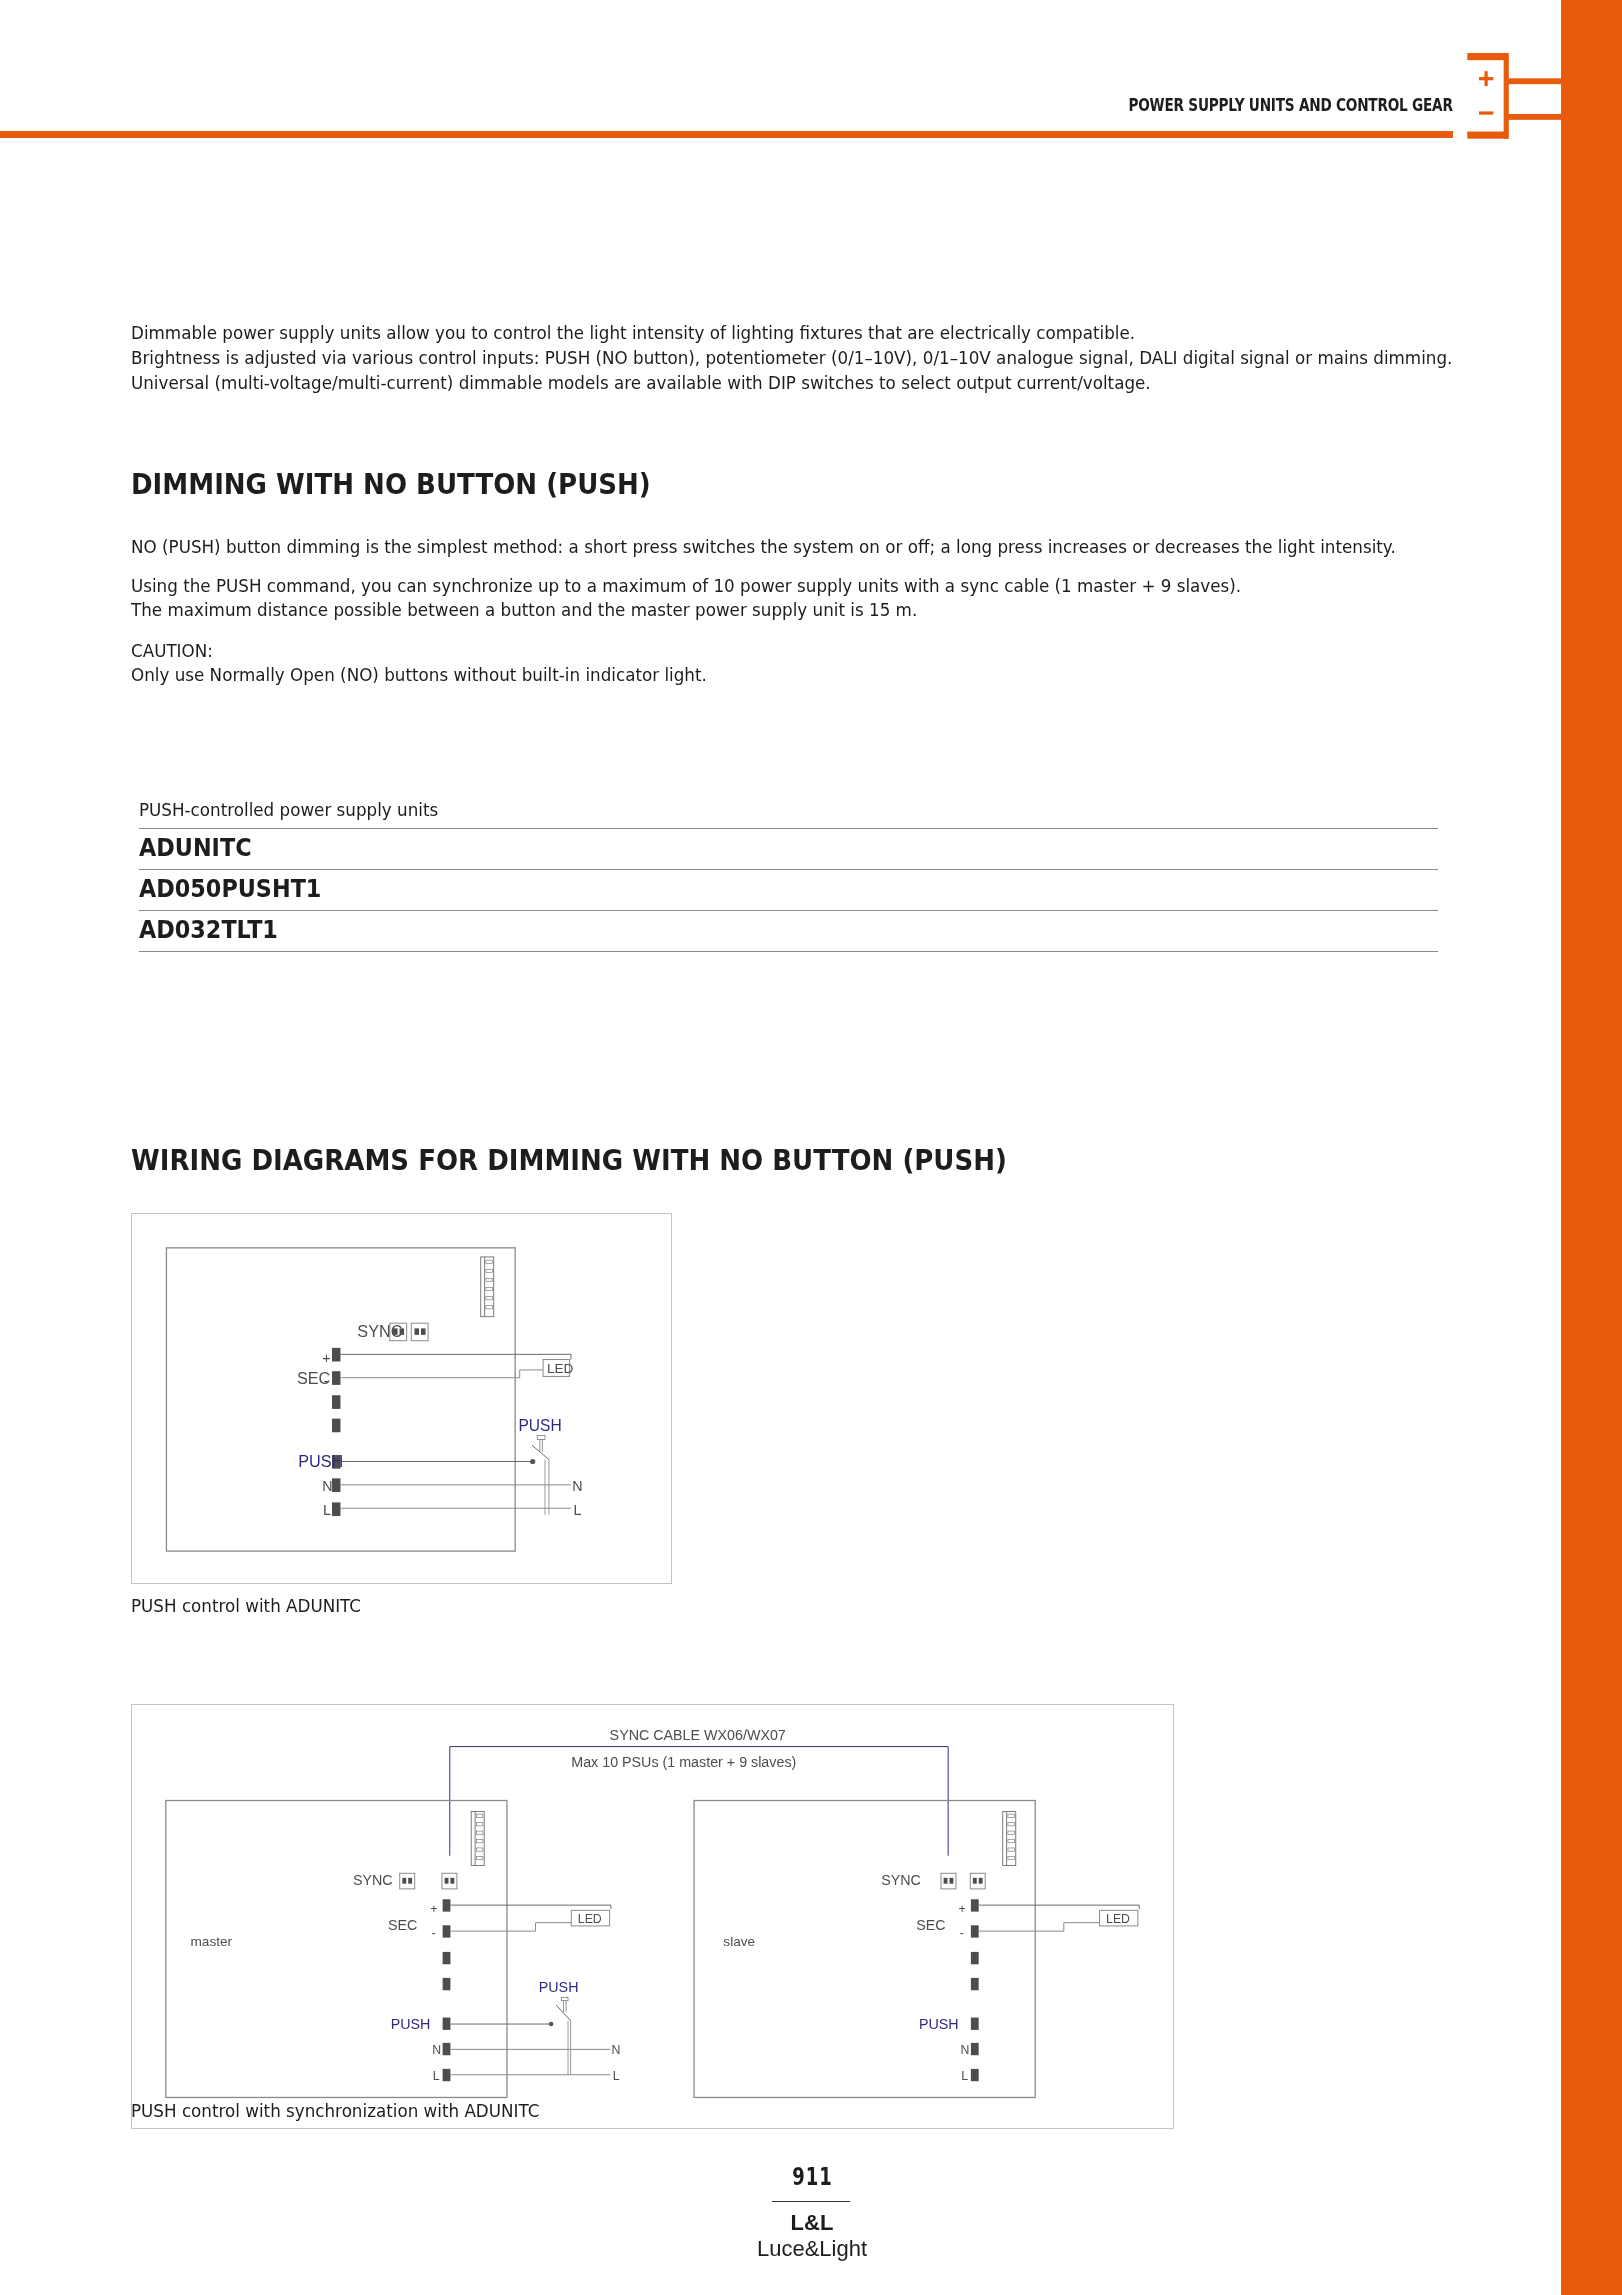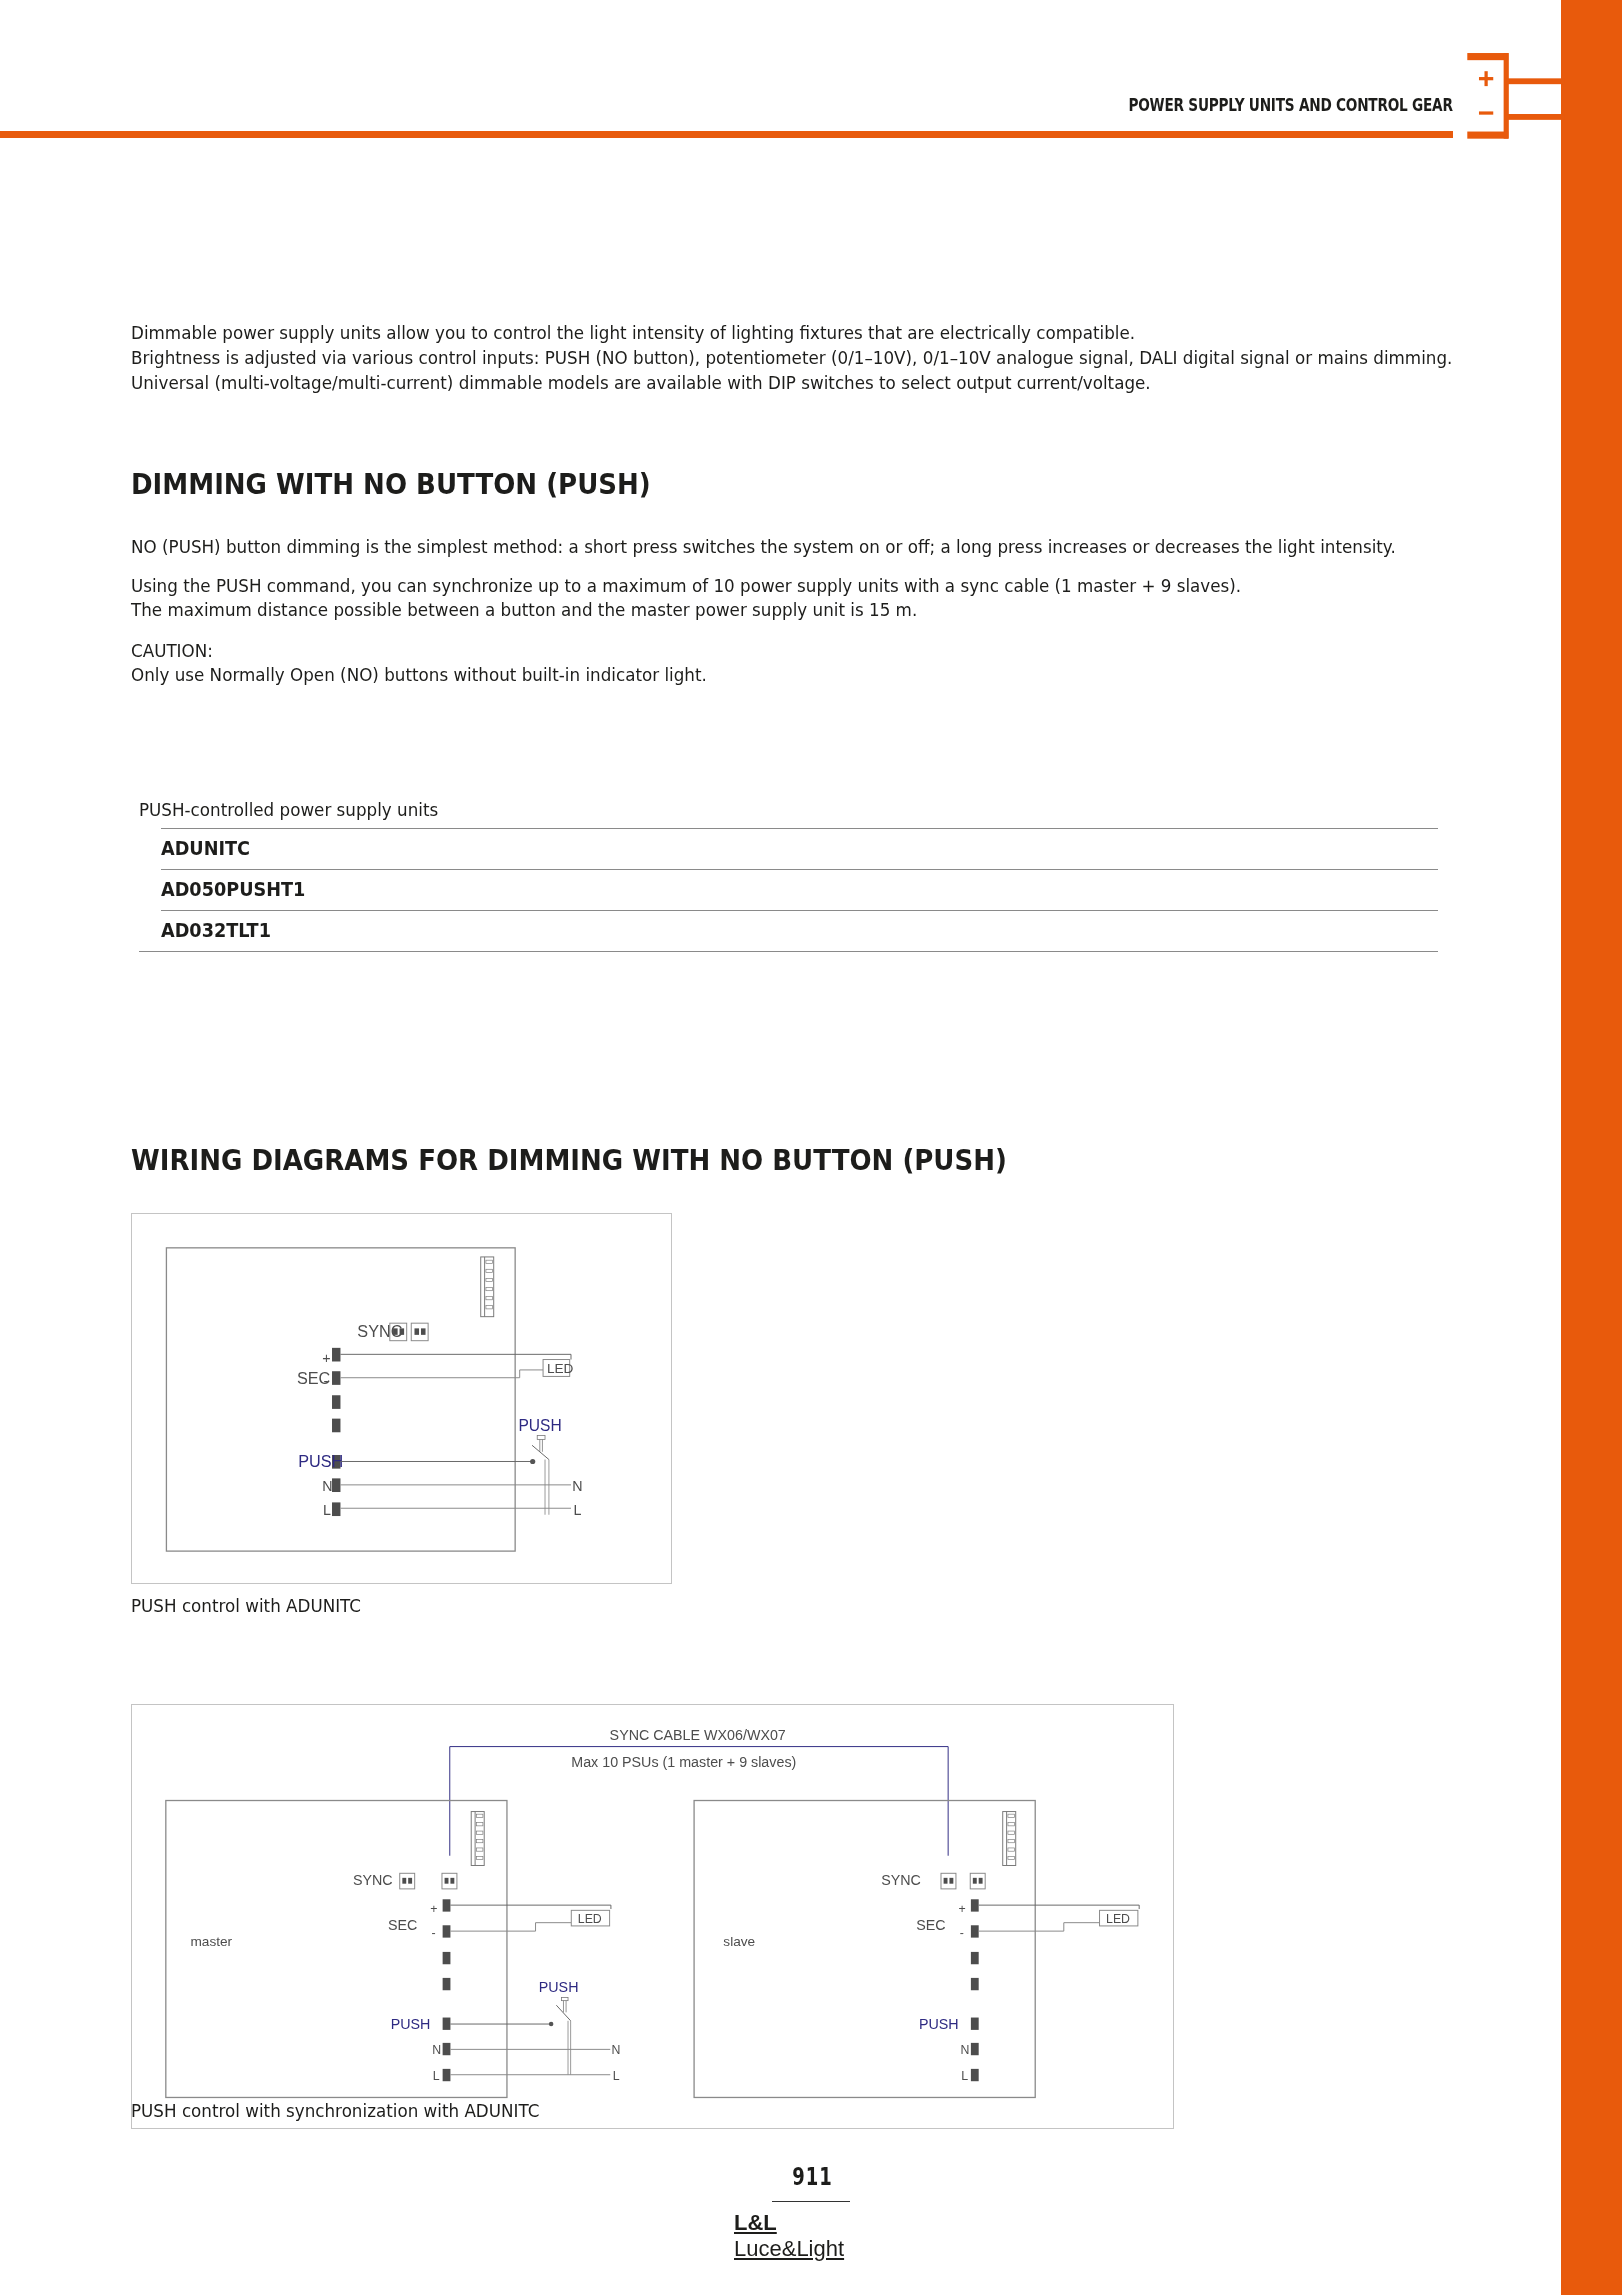--- a/index.html
+++ b/index.html
@@ -9,29 +9,29 @@
   .side-bar { position:absolute; left:1561px; top:0; width:62px; height:2295px; background:#e85a0c; }
   .hdr-line { position:absolute; left:0; top:131px; width:1453px; height:6.5px; background:#e85a0c; }
   .hdr-title { position:absolute; right:170px; top:95px; font-family:"DejaVu Sans", sans-serif; font-weight:bold;
                font-size:17.5px; letter-spacing:-0.3px; transform:scaleX(0.78); transform-origin:right center; color:#1d1d1b; white-space:nowrap; }
   .body-text { position:absolute; left:131px; font-family:"DejaVu Sans", sans-serif; font-size:18px; line-height:25px;
                color:#1d1d1b; white-space:nowrap; transform:scaleX(0.93); transform-origin:left center; }
   .section-title { position:absolute; left:131px; font-family:"DejaVu Sans", sans-serif; font-weight:bold;
                    font-size:28px; color:#1d1d1b; white-space:nowrap; transform:scaleX(0.93); transform-origin:left center; }
   .table { position:absolute; left:139px; top:792px; width:1299px; }
   .table-caption { font-size:18px; height:36px; line-height:36px; transform:scaleX(0.93); transform-origin:left center; white-space:nowrap; }
-  .table-row { height:40px; border-top:1.3px solid #8a8a8a; font-weight:bold; font-size:19px; line-height:38px;margin-left:22px; }
+  .table-row { height:40px; border-top:1.3px solid #8a8a8a; font-weight:bold; font-size:24px; line-height:38px; }
   .table-row span { display:inline-block; transform:scaleX(0.93); transform-origin:left center; }
   .table-end { border-top:1.3px solid #8a8a8a; }
   .diagram { position:absolute; border:1.3px solid #c4c4c4; background:#fff; }
   .caption { position:absolute; left:131px; font-size:18px; transform:scaleX(0.93); transform-origin:left center; white-space:nowrap; }
   .page-num { position:absolute; left:767px; width:91px; top:2162px; text-align:center; font-weight:bold; font-size:25px;
               transform:scaleX(0.72); letter-spacing:1.3px; }
   .page-rule { position:absolute; left:772px; top:2201px; width:78px; height:1.3px; background:#333; }
-  .brand { position:absolute; left:734px; width:156px; top:2210px; text-align:left; font-family:"Liberation Sans", sans-serif; font-size:22px;text-decoration:underline; }
+  .brand { position:absolute; left:734px; width:156px; top:2210px; text-align:center; font-family:"Liberation Sans", sans-serif; font-size:22px; }
   .brand b { font-weight:bold; }
   svg text { font-family:"Liberation Sans", sans-serif; }
 </style>
 </head>
 <body>
 
 <div class="side-bar"></div>
 <div class="hdr-line"></div>
 <div class="hdr-title">POWER SUPPLY UNITS AND CONTROL GEAR</div>
 

